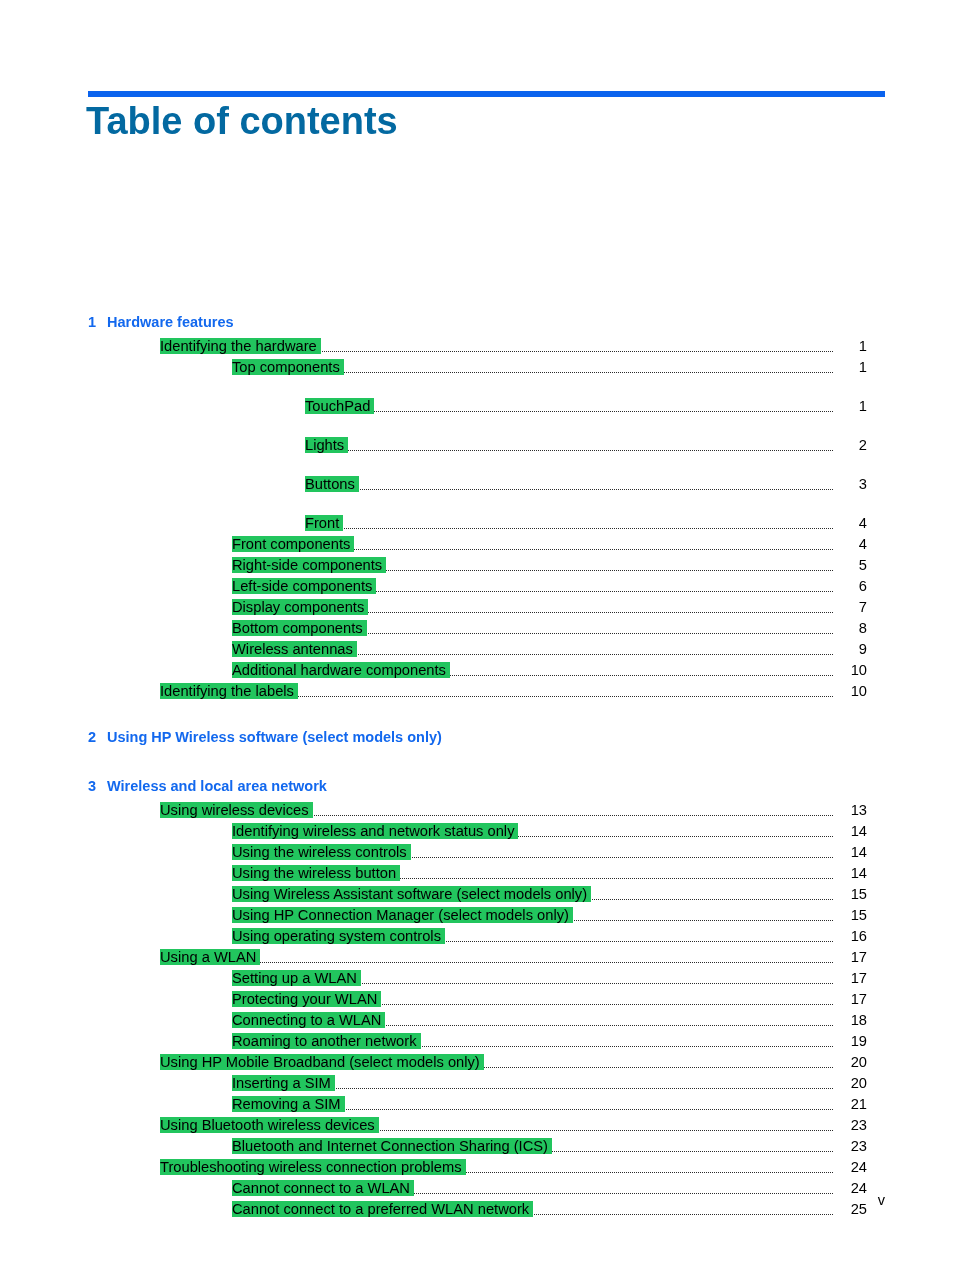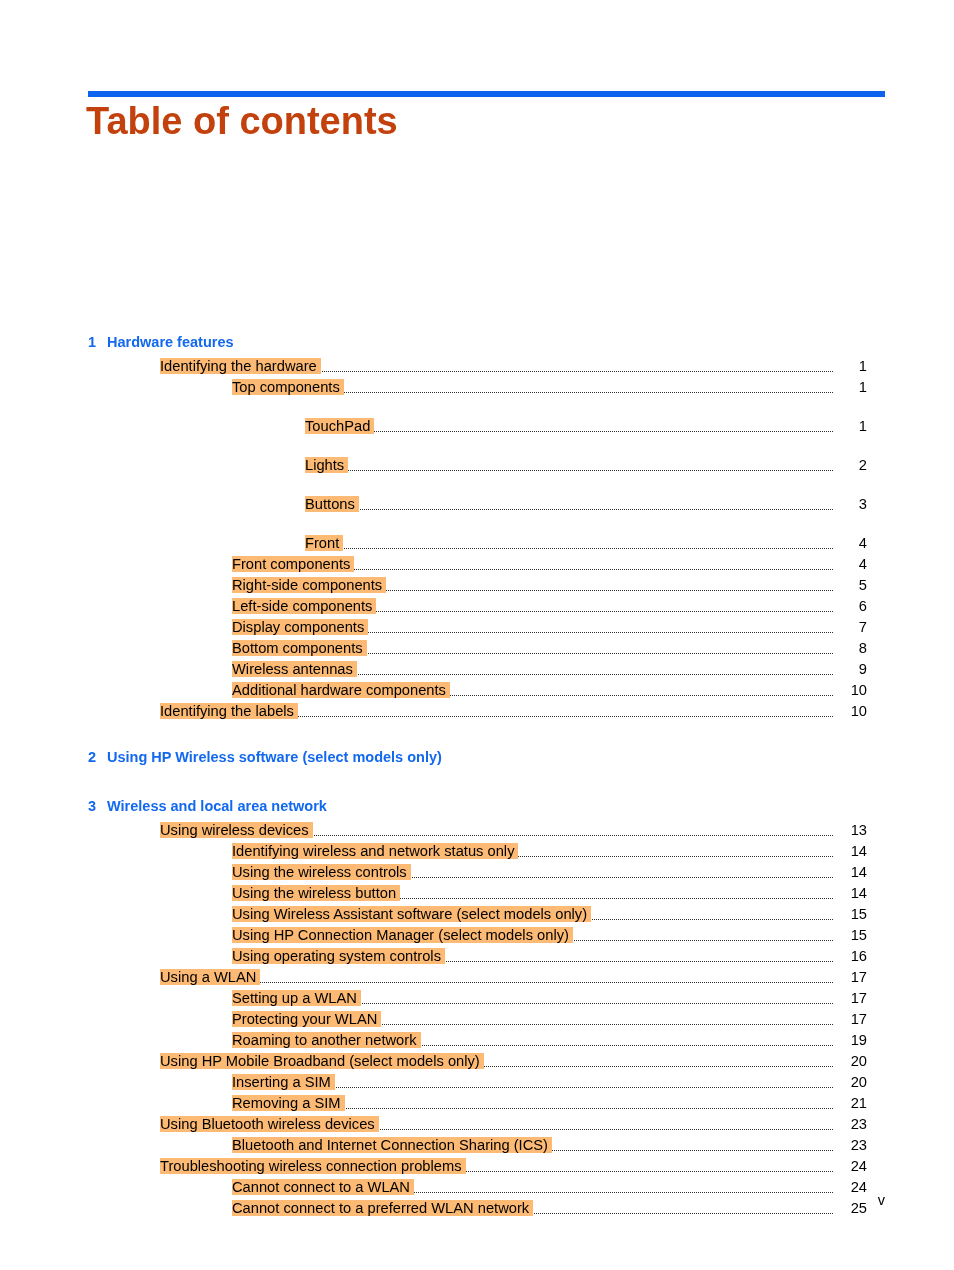--- a/index.html
+++ b/index.html
@@ -25,30 +25,30 @@
     width: 797px;
     height: 6px;
     background: #0B63EE;
   }
   .doc-title {
     position: absolute;
     left: 86px;
     top: 100px;
     font-size: 38px;
     font-weight: bold;
-    color: #c2410c;
+    color: #0369a1;
     letter-spacing: 0px;
     white-space: nowrap;
   }
 
   
   .toc {
     position: absolute;
     left: 0;
-    top: 334px;
+    top: 314px;
     width: 940px;
   }
 
   .chapter {
     display: block;
   }
   .chapter + .chapter {
     margin-top: 0;
   }
 
@@ -73,21 +73,21 @@
   
   .entry {
     position: relative;
     height: 21px;
     line-height: 21px;
     font-size: 14.7px;
     white-space: nowrap;
     overflow: hidden;
   }
   .entry .lbl {
-    background: #fdba74;
+    background: #22c55e;
     padding-right: 4px;
     position: relative;
     z-index: 2;
   }
   .entry .dots {
     position: absolute;
     left: 0;
     right: 0;
     bottom: 5px;
     z-index: 1;
@@ -161,20 +161,21 @@
         <div class="entry lvl1"><span class="dots"></span><span class="lbl">Using wireless devices</span><span class="pg">13</span></div>
         <div class="entry lvl2"><span class="dots"></span><span class="lbl">Identifying wireless and network status only</span><span class="pg">14</span></div>
         <div class="entry lvl2"><span class="dots"></span><span class="lbl">Using the wireless controls</span><span class="pg">14</span></div>
         <div class="entry lvl2"><span class="dots"></span><span class="lbl">Using the wireless button</span><span class="pg">14</span></div>
         <div class="entry lvl2"><span class="dots"></span><span class="lbl">Using Wireless Assistant software (select models only)</span><span class="pg">15</span></div>
         <div class="entry lvl2"><span class="dots"></span><span class="lbl">Using HP Connection Manager (select models only)</span><span class="pg">15</span></div>
         <div class="entry lvl2"><span class="dots"></span><span class="lbl">Using operating system controls</span><span class="pg">16</span></div>
         <div class="entry lvl1"><span class="dots"></span><span class="lbl">Using a WLAN</span><span class="pg">17</span></div>
         <div class="entry lvl2"><span class="dots"></span><span class="lbl">Setting up a WLAN</span><span class="pg">17</span></div>
         <div class="entry lvl2"><span class="dots"></span><span class="lbl">Protecting your WLAN</span><span class="pg">17</span></div>
+        <div class="entry lvl2"><span class="dots"></span><span class="lbl">Connecting to a WLAN</span><span class="pg">18</span></div>
         <div class="entry lvl2"><span class="dots"></span><span class="lbl">Roaming to another network</span><span class="pg">19</span></div>
         <div class="entry lvl1"><span class="dots"></span><span class="lbl">Using HP Mobile Broadband (select models only)</span><span class="pg">20</span></div>
         <div class="entry lvl2"><span class="dots"></span><span class="lbl">Inserting a SIM</span><span class="pg">20</span></div>
         <div class="entry lvl2"><span class="dots"></span><span class="lbl">Removing a SIM</span><span class="pg">21</span></div>
         <div class="entry lvl1"><span class="dots"></span><span class="lbl">Using Bluetooth wireless devices</span><span class="pg">23</span></div>
         <div class="entry lvl2"><span class="dots"></span><span class="lbl">Bluetooth and Internet Connection Sharing (ICS)</span><span class="pg">23</span></div>
         <div class="entry lvl1"><span class="dots"></span><span class="lbl">Troubleshooting wireless connection problems</span><span class="pg">24</span></div>
         <div class="entry lvl2"><span class="dots"></span><span class="lbl">Cannot connect to a WLAN</span><span class="pg">24</span></div>
         <div class="entry lvl2"><span class="dots"></span><span class="lbl">Cannot connect to a preferred WLAN network</span><span class="pg">25</span></div>
       </div>

